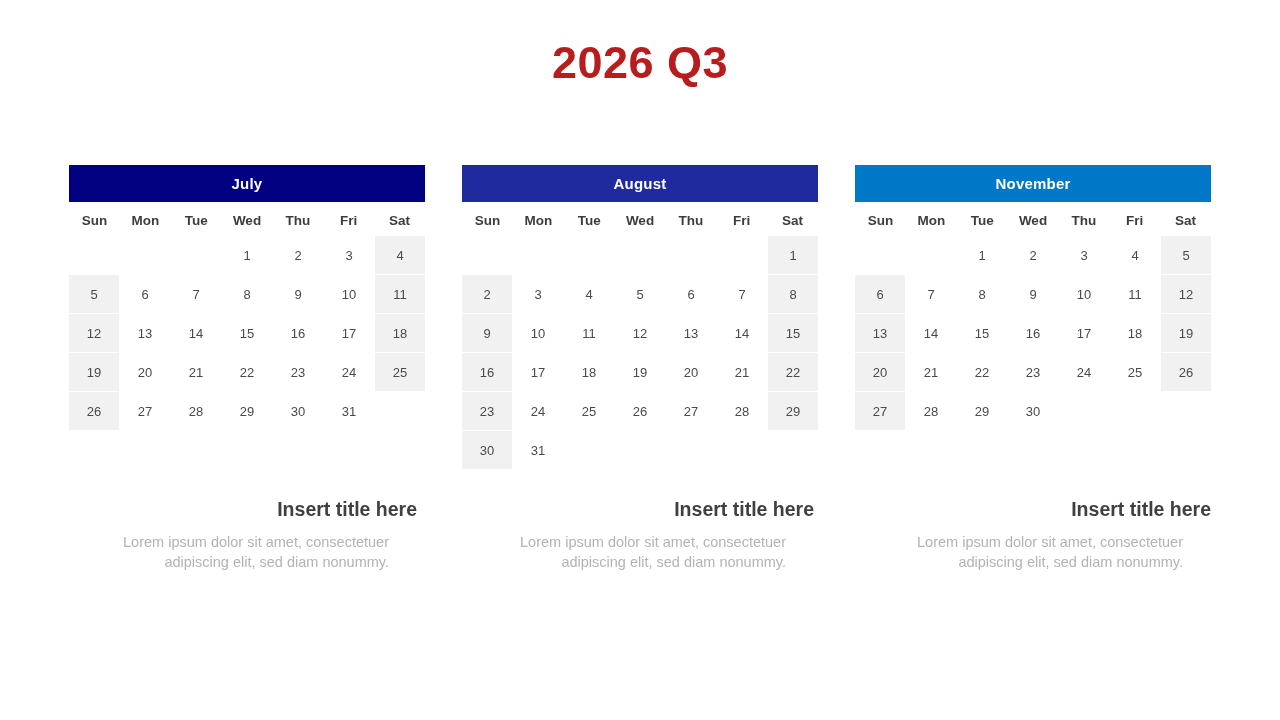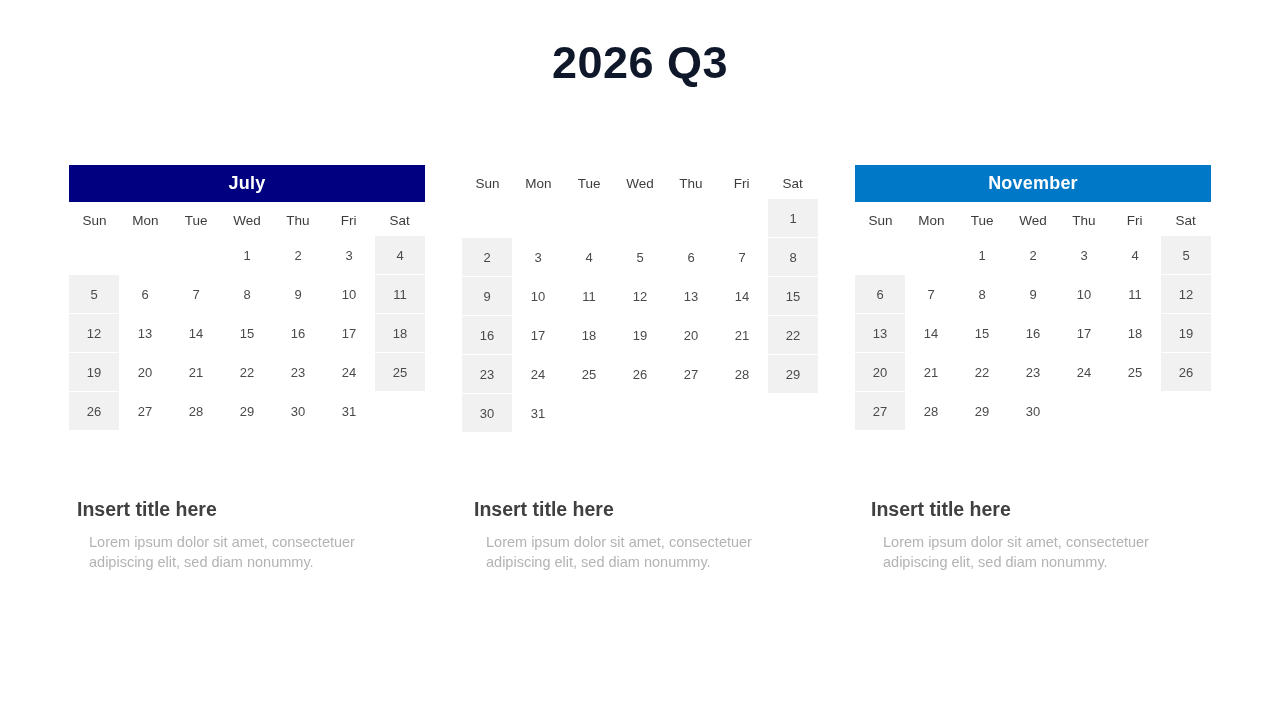--- a/index.html
+++ b/index.html
@@ -22,21 +22,21 @@
   }
 
   .slide-title {
     position: absolute;
     top: 38px;
     left: 0;
     width: 1280px;
     text-align: center;
     font-size: 45px;
     font-weight: bold;
-    color: #0f172a;
+    color: #b91c1c;
     letter-spacing: 0.5px;
     line-height: 1.1;
   }
 
   .months-row {
     position: absolute;
     top: 165px;
     left: 69px;
     width: 1142px;
     display: flex;
@@ -48,35 +48,35 @@
     width: 356px;
     display: flex;
     flex-direction: column;
   }
 
   .month-header {
     height: 37px;
     line-height: 37px;
     text-align: center;
     color: #ffffff;
-    font-size: 18px;
+    font-size: 15px;
     font-weight: bold;
     letter-spacing: 0.2px;
   }
 
   .weekday-row {
     display: flex;
     margin-top: 11px;
   }
 
   .weekday-cell {
     flex: 1 1 0;
     text-align: center;
     font-size: 13.5px;
-    font-weight: normal;
+    font-weight: bold;
     color: #3d3d3d;
     padding-bottom: 8px;
   }
 
   .weeks {
     display: flex;
     flex-direction: column;
     gap: 1px;
   }
 
@@ -113,20 +113,21 @@
     position: absolute;
     top: 498px;
     left: 77px;
     width: 1134px;
     display: flex;
     justify-content: space-between;
   }
 
   .caption-block {
     width: 340px;
+    text-align: right;
   }
 
   .caption-title {
     font-size: 19.5px;
     font-weight: bold;
     color: #404040;
     margin: 0 0 8px 0;
     line-height: 1.2;
   }
 
@@ -201,20 +202,21 @@
             <div class="day-cell">28</div>
             <div class="day-cell">29</div>
             <div class="day-cell">30</div>
             <div class="day-cell">31</div>
             <div class="day-cell weekend empty"></div>
           </div>
         </div>
     </div>
 
     <div class="month-block">
+      <div class="month-header" style="background: rgb(31, 42, 158);">August</div>
       <div class="weekday-row">
           <div class="weekday-cell">Sun</div>
           <div class="weekday-cell">Mon</div>
           <div class="weekday-cell">Tue</div>
           <div class="weekday-cell">Wed</div>
           <div class="weekday-cell">Thu</div>
           <div class="weekday-cell">Fri</div>
           <div class="weekday-cell">Sat</div>
         </div>
       <div class="weeks">

